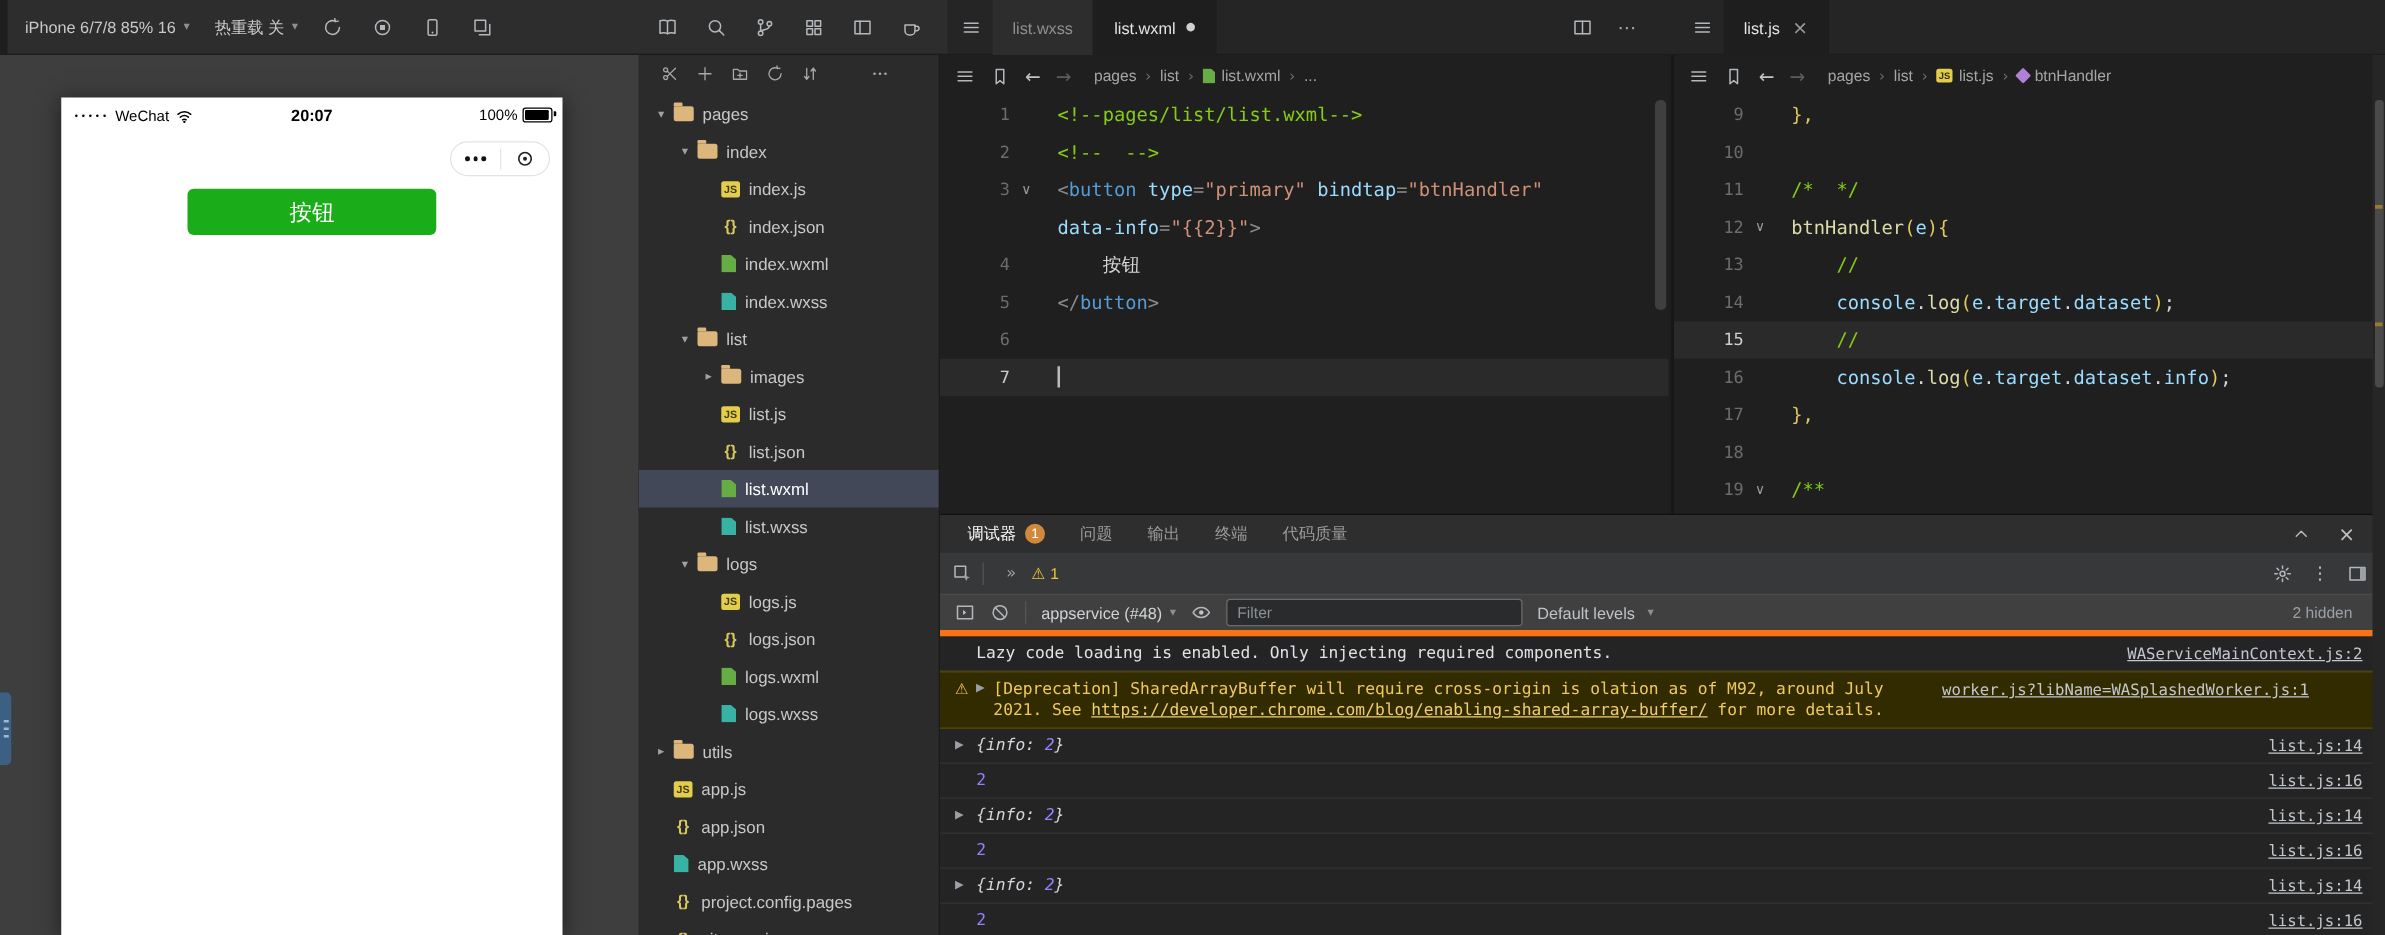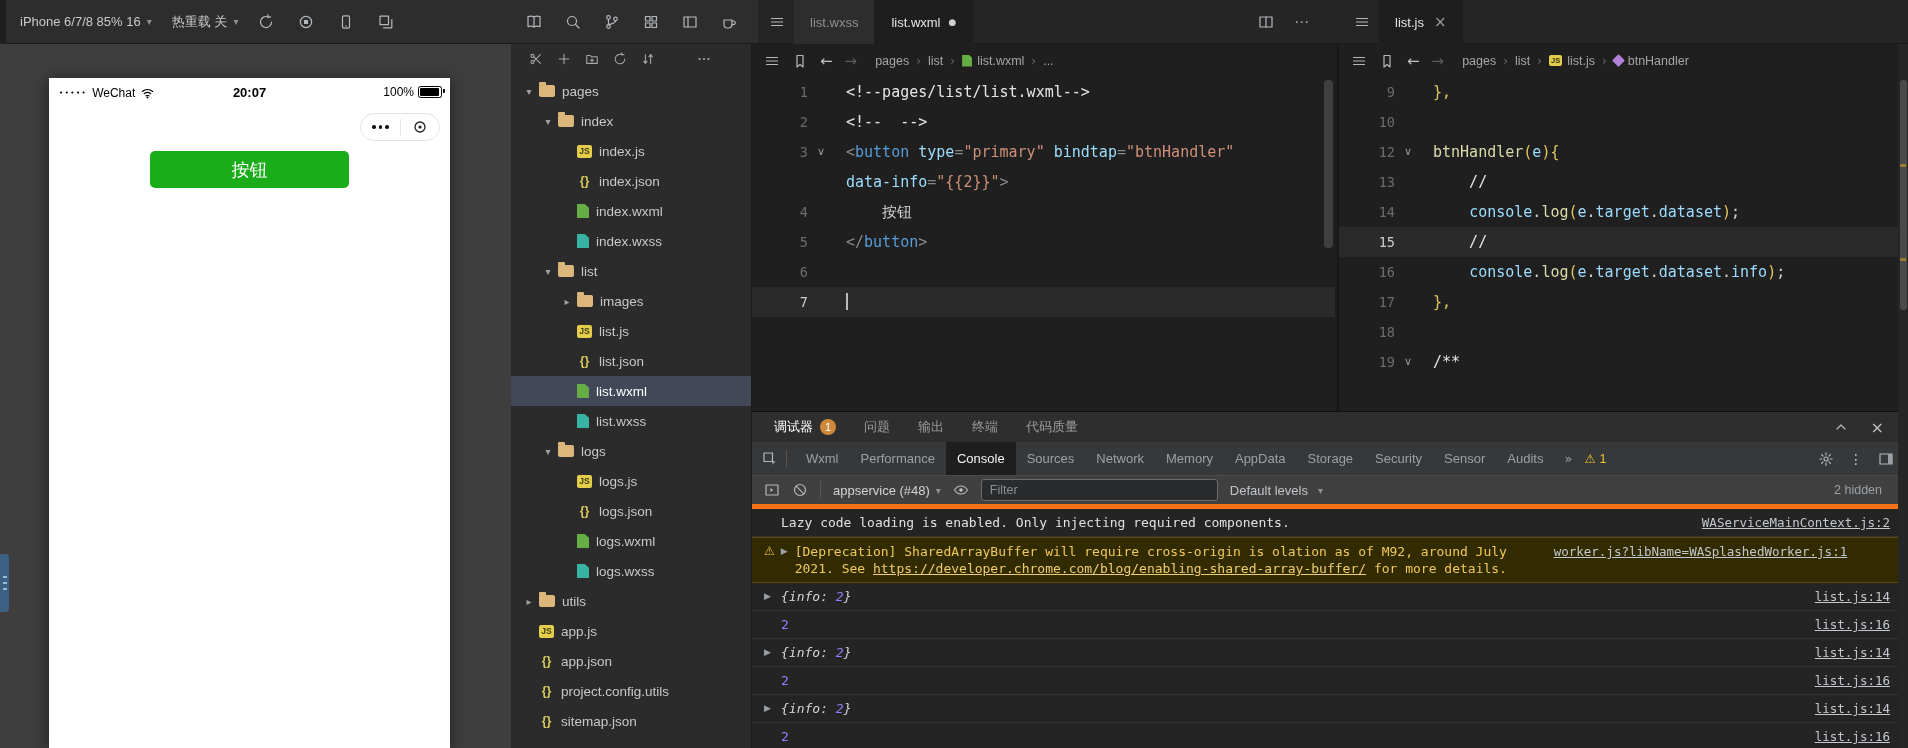--- a/index.html
+++ b/index.html
@@ -78,21 +78,21 @@
 .bic.js{width:13px;height:11px;background:#e3cd4b;color:#32310c;font-size:7.5px;font-weight:bold;border-radius:2px}
 .bic.symbol{width:9px;height:9px;background:#b180d7;transform:rotate(45deg);border-radius:1px}
 .codearea{position:absolute;left:0;right:0;top:33px;bottom:0;font-family:"DejaVu Sans Mono",monospace;font-size:15px}
 .cl{display:flex;height:30px;line-height:30px;white-space:pre}
 .cl.cur{background:#2a2a2a}
 .ln{width:56px;text-align:right;color:#6c6c6c;font-size:13.5px;flex:none}
 .cl.cur .ln{color:#cdcdcd}
 .fold{width:26px;text-align:center;color:#9a9a9a;font-size:11px;flex:none}
 .ct{padding-left:12px}
 .caret-bar{display:inline-block;width:2px;height:17px;background:#bbb;vertical-align:-3px}
-.tk-c{color:#e5e5e5}.tk-p{color:#8a8a8a}.tk-t{color:#d4d4d4}.tk-tag{color:#569cd6}
+.tk-c{color:#84cc16}.tk-p{color:#8a8a8a}.tk-t{color:#d4d4d4}.tk-tag{color:#569cd6}
 .tk-attr{color:#9cdcfe}.tk-s{color:#ce9178}.tk-fn{color:#dcdcaa}.tk-v{color:#9cdcfe}.tk-br{color:#e2c75e}
 .vscroll{position:absolute;width:9px;background:#3f3f3f;border-radius:4px}
 #editor-left .vscroll{right:2px;top:36px;height:168px}
 
 
 .console{position:absolute;left:752px;top:411px;width:1156px;height:337px;background:#242424;border-top:1px solid #101010;display:flex;flex-direction:column;z-index:4}
 .dbgbar{height:30px;background:#2e2e2e;display:flex;align-items:center;gap:44px;padding:0 24px 0 22px;flex:none}
 .dbtab{display:flex;align-items:center;gap:7px;color:#9b9b9b;font-size:13px;cursor:pointer}
 .dbtab.active{color:#fff}
 .dbadge{min-width:16px;height:16px;border-radius:8px;background:#d0883a;color:#fff;font-size:11px;display:flex;align-items:center;justify-content:center;padding:0 4px}
@@ -411,22 +411,27 @@
           <span class="fic js">JS</span>
           <span class="tlabel">app.js</span>
         </div>
         <div class="trow" style="padding-left: 10px;">
           <span class="arr uni"></span>
           <span class="fic json">{}</span>
           <span class="tlabel">app.json</span>
         </div>
         <div class="trow" style="padding-left: 10px;">
           <span class="arr uni"></span>
+          <span class="fic wxss"></span>
+          <span class="tlabel">app.wxss</span>
+        </div>
+        <div class="trow" style="padding-left: 10px;">
+          <span class="arr uni"></span>
           <span class="fic json">{}</span>
-          <span class="tlabel">project.config.utils</span>
+          <span class="tlabel">project.config.pages</span>
         </div>
         <div class="trow" style="padding-left: 10px;">
           <span class="arr uni"></span>
           <span class="fic json">{}</span>
           <span class="tlabel">sitemap.json</span>
         </div>
       </div>
   </aside>
 
   <section class="editor" id="editor-left">
@@ -497,20 +502,21 @@
           <span class="bsep uni">›</span>
           <span class="crumb">
             <span class="bic symbol"></span>
             <span>btnHandler</span>
           </span>
         </div>
     </div>
     <div class="codearea" id="code-right">
         <div class="cl"><span class="ln">9</span><span class="fold uni"></span><span class="ct"><span class="tk-br">},</span></span></div>
         <div class="cl"><span class="ln">10</span><span class="fold uni"></span><span class="ct"></span></div>
+        <div class="cl"><span class="ln">11</span><span class="fold uni"></span><span class="ct"><span class="tk-c">/*  */</span></span></div>
         <div class="cl"><span class="ln">12</span><span class="fold uni">∨</span><span class="ct"><span class="tk-fn">btnHandler</span><span class="tk-br">(</span><span class="tk-v">e</span><span class="tk-br">)</span><span class="tk-br">{</span></span></div>
         <div class="cl"><span class="ln">13</span><span class="fold uni"></span><span class="ct"><span class="tk-c">    //</span></span></div>
         <div class="cl"><span class="ln">14</span><span class="fold uni"></span><span class="ct"><span class="tk-t">    </span><span class="tk-v">console</span><span class="tk-t">.</span><span class="tk-fn">log</span><span class="tk-br">(</span><span class="tk-v">e</span><span class="tk-t">.</span><span class="tk-v">target</span><span class="tk-t">.</span><span class="tk-v">dataset</span><span class="tk-br">)</span><span class="tk-t">;</span></span></div>
         <div class="cl cur"><span class="ln">15</span><span class="fold uni"></span><span class="ct"><span class="tk-c">    //</span></span></div>
         <div class="cl"><span class="ln">16</span><span class="fold uni"></span><span class="ct"><span class="tk-t">    </span><span class="tk-v">console</span><span class="tk-t">.</span><span class="tk-fn">log</span><span class="tk-br">(</span><span class="tk-v">e</span><span class="tk-t">.</span><span class="tk-v">target</span><span class="tk-t">.</span><span class="tk-v">dataset</span><span class="tk-t">.</span><span class="tk-v">info</span><span class="tk-br">)</span><span class="tk-t">;</span></span></div>
         <div class="cl"><span class="ln">17</span><span class="fold uni"></span><span class="ct"><span class="tk-br">},</span></span></div>
         <div class="cl"><span class="ln">18</span><span class="fold uni"></span><span class="ct"></span></div>
         <div class="cl"><span class="ln">19</span><span class="fold uni">∨</span><span class="ct"><span class="tk-c">/**</span></span></div>
       </div>
   </section>
@@ -542,33 +548,20 @@
         <span class="uni" style="font-size:16px;color:#c0c0c0">×</span>
       </div>
     </div>
 
     <div class="dtools">
       <svg class="i" viewBox="0 0 16 16">
           <rect x="2" y="2" width="8.5" height="8.5"></rect>
           <path d="M9 9l5 2-2.2.8L11 14z" fill="#9aa0a6" stroke="none"></path>
         </svg>
       <span class="dtsep"></span>
-      <div id="devtools-tabs" style="display:flex;height:100%">
-          <div class="dttab">Wxml</div>
-          <div class="dttab">Performance</div>
-          <div class="dttab active">Console</div>
-          <div class="dttab">Sources</div>
-          <div class="dttab">Network</div>
-          <div class="dttab">Memory</div>
-          <div class="dttab">AppData</div>
-          <div class="dttab">Storage</div>
-          <div class="dttab">Security</div>
-          <div class="dttab">Sensor</div>
-          <div class="dttab">Audits</div>
-        </div>
       <div class="dt-extra">
         <span class="uni">»</span>
         <span class="warnbadge">
           <span class="uni">⚠</span>
           <span>1</span>
         </span>
       </div>
       <div class="dt-right">
         <svg class="i" viewBox="0 0 16 16">
             <circle cx="8" cy="8" r="2"></circle>

